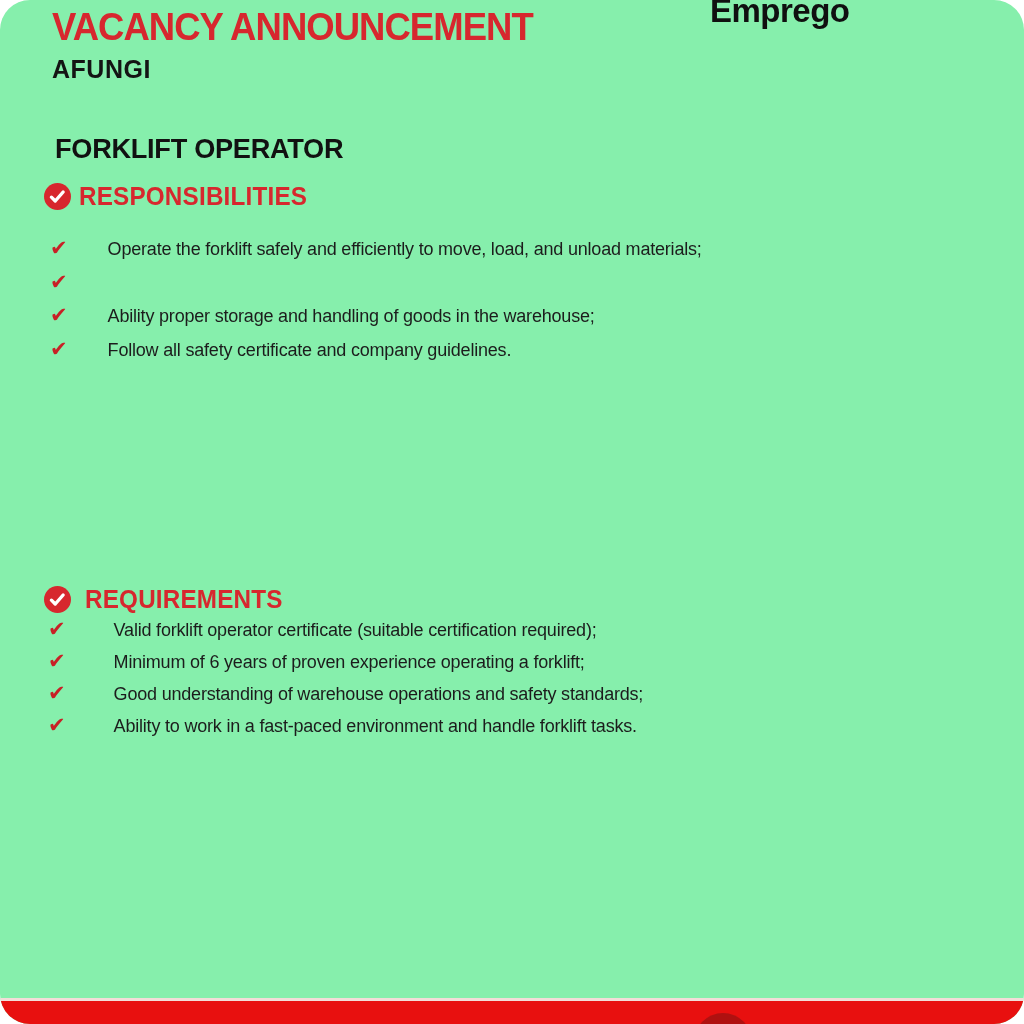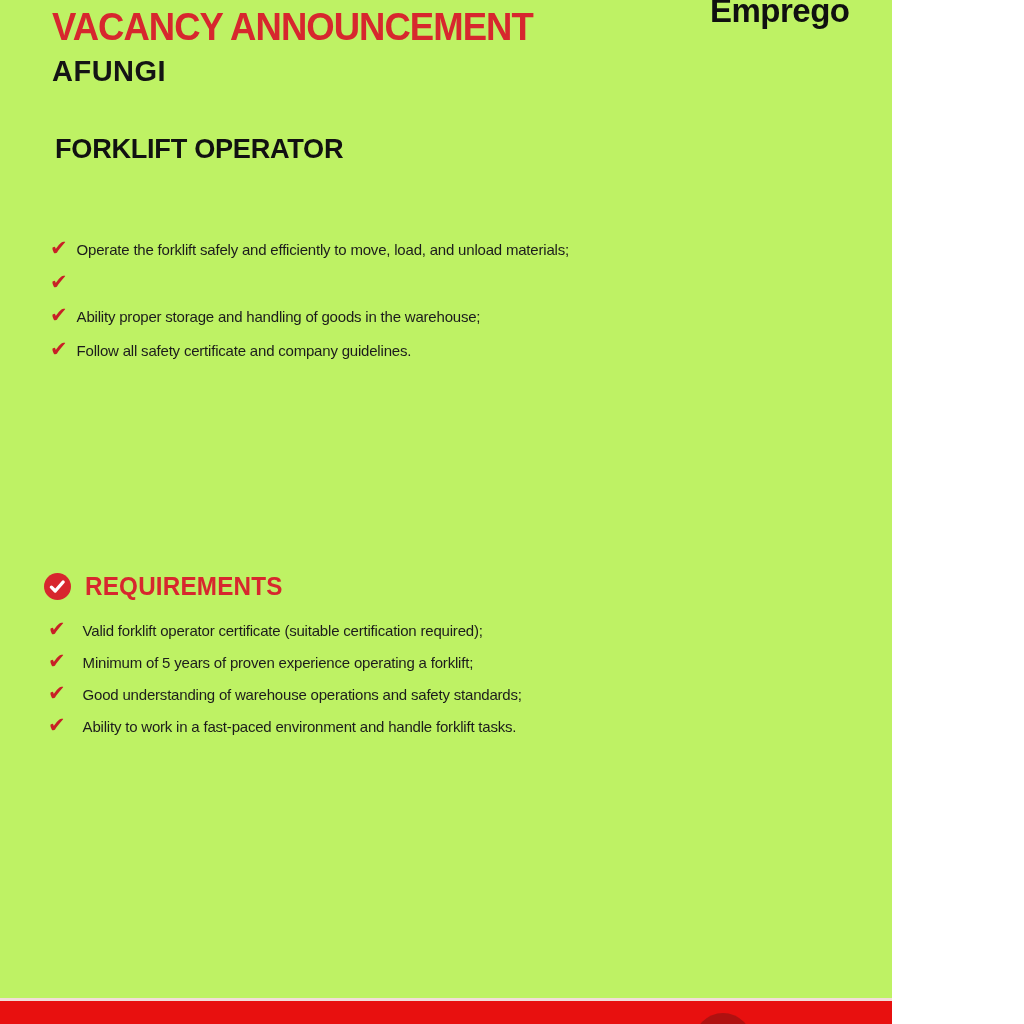--- a/index.html
+++ b/index.html
@@ -4,37 +4,38 @@
 <style>
   html, body { margin: 0; padding: 0; }
   body {
     width: 1024px; height: 1024px;
     background: #ffffff;
     font-family: "Liberation Sans", "DejaVu Sans", sans-serif;
     overflow: hidden;
   }
   .page {
     position: relative;
-    width: 892px; height: 1024px;
-    background: #bef264;
+    width: 1024px; height: 1024px;
+    background: #86efac;
     overflow: hidden;
+    border-radius: 30px;
   }
 
   
   .vacancy-title {
     position: absolute; left: 52px; top: 6px;
     font-size: 38px; font-weight: 800;
     color: #D7272E;
     letter-spacing: -1px;
     transform: scaleX(0.96); transform-origin: left top;
     white-space: nowrap;
   }
   .location {
     position: absolute; left: 52px; top: 55px;
-    font-size: 29px; font-weight: 600;
+    font-size: 25px; font-weight: 600;
     color: #141414; letter-spacing: 0.5px;
   }
   .brand {
     position: absolute; left: 710px; top: -8px;
     font-size: 33px; font-weight: 700;
     color: #101010; letter-spacing: -0.5px;
   }
 
   
   .job-title {
@@ -58,41 +59,42 @@
   }
   .section-heading .badge svg { display: block; width: 27px; height: 27px; }
   .section-heading .label {
     font-size: 25px; font-weight: 800;
     letter-spacing: 0.2px;
     transform: scaleX(0.97); transform-origin: left center;
     white-space: nowrap;
   }
   #responsibilities-heading { left: 44px; top: 182px; }
   #responsibilities-heading .label { margin-left: 8px; }
-  #requirements-heading { left: 44px; top: 572px; text-align: right; }
+  #requirements-heading { left: 44px; top: 585px; text-align: right; }
   #requirements-heading .label { margin-left: 14px; }
 
   
   .check-list {
     position: absolute;
     list-style: none; margin: 0; padding: 0;
   }
   .check-list li {
     display: flex; align-items: baseline;
     height: 33.5px; line-height: 33.5px;
     white-space: nowrap;
   }
   .check-list .check {
     color: #C82026; font-weight: 700;
     font-size: 21px;
     flex: 0 0 auto;
   }
   .check-list .item-text {
-    font-size: 15px; color: #1c1c1c;
+    font-size: 18px; color: #1c1c1c;
     letter-spacing: -0.2px;
+    margin-left: 31px;
   }
   #responsibilities-list { left: 50px; top: 231px; }
   #responsibilities-list .check { margin-right: 9px; }
   #requirements-list { left: 48px; top: 613px; }
   #requirements-list li { height: 32px; line-height: 32px; }
   #requirements-list .check { margin-right: 17px; }
 
   
   .footer-edge {
     position: absolute; left: 0; right: 0; bottom: 23px; height: 3px;
@@ -113,20 +115,29 @@
 <body>
 
 <div class="page">
 
   <div class="vacancy-title">VACANCY ANNOUNCEMENT</div>
   <div class="location">AFUNGI</div>
   <div class="brand">Emprego</div>
 
   <div class="job-title">FORKLIFT OPERATOR</div>
 
+  <div class="section-heading" id="responsibilities-heading">
+    <span class="badge">
+      <svg viewBox="0 0 24 24" aria-hidden="true">
+        <circle cx="12" cy="12" r="12" fill="currentColor"></circle>
+        <path d="M6.6 12.6l3.4 3.4 7-8" stroke="#ffffff" stroke-width="3" fill="none" stroke-linecap="round" stroke-linejoin="round"></path>
+      </svg>
+    </span>
+    <span class="label">RESPONSIBILITIES</span>
+  </div>
 
   <ul class="check-list" id="responsibilities-list">
     <li>
       <span class="check">✔</span>
       <span class="item-text">Operate the forklift safely and efficiently to move, load, and unload materials;</span>
     </li>
     <li>
       <span class="check">✔</span>
     </li>
     <li>
@@ -149,21 +160,21 @@
     <span class="label">REQUIREMENTS</span>
   </div>
 
   <ul class="check-list" id="requirements-list">
     <li>
       <span class="check">✔</span>
       <span class="item-text">Valid forklift operator certificate (suitable certification required);</span>
     </li>
     <li>
       <span class="check">✔</span>
-      <span class="item-text">Minimum of 5 years of proven experience operating a forklift;</span>
+      <span class="item-text">Minimum of 6 years of proven experience operating a forklift;</span>
     </li>
     <li>
       <span class="check">✔</span>
       <span class="item-text">Good understanding of warehouse operations and safety standards;</span>
     </li>
     <li>
       <span class="check">✔</span>
       <span class="item-text">Ability to work in a fast-paced environment and handle forklift tasks.</span>
     </li>
   </ul>

